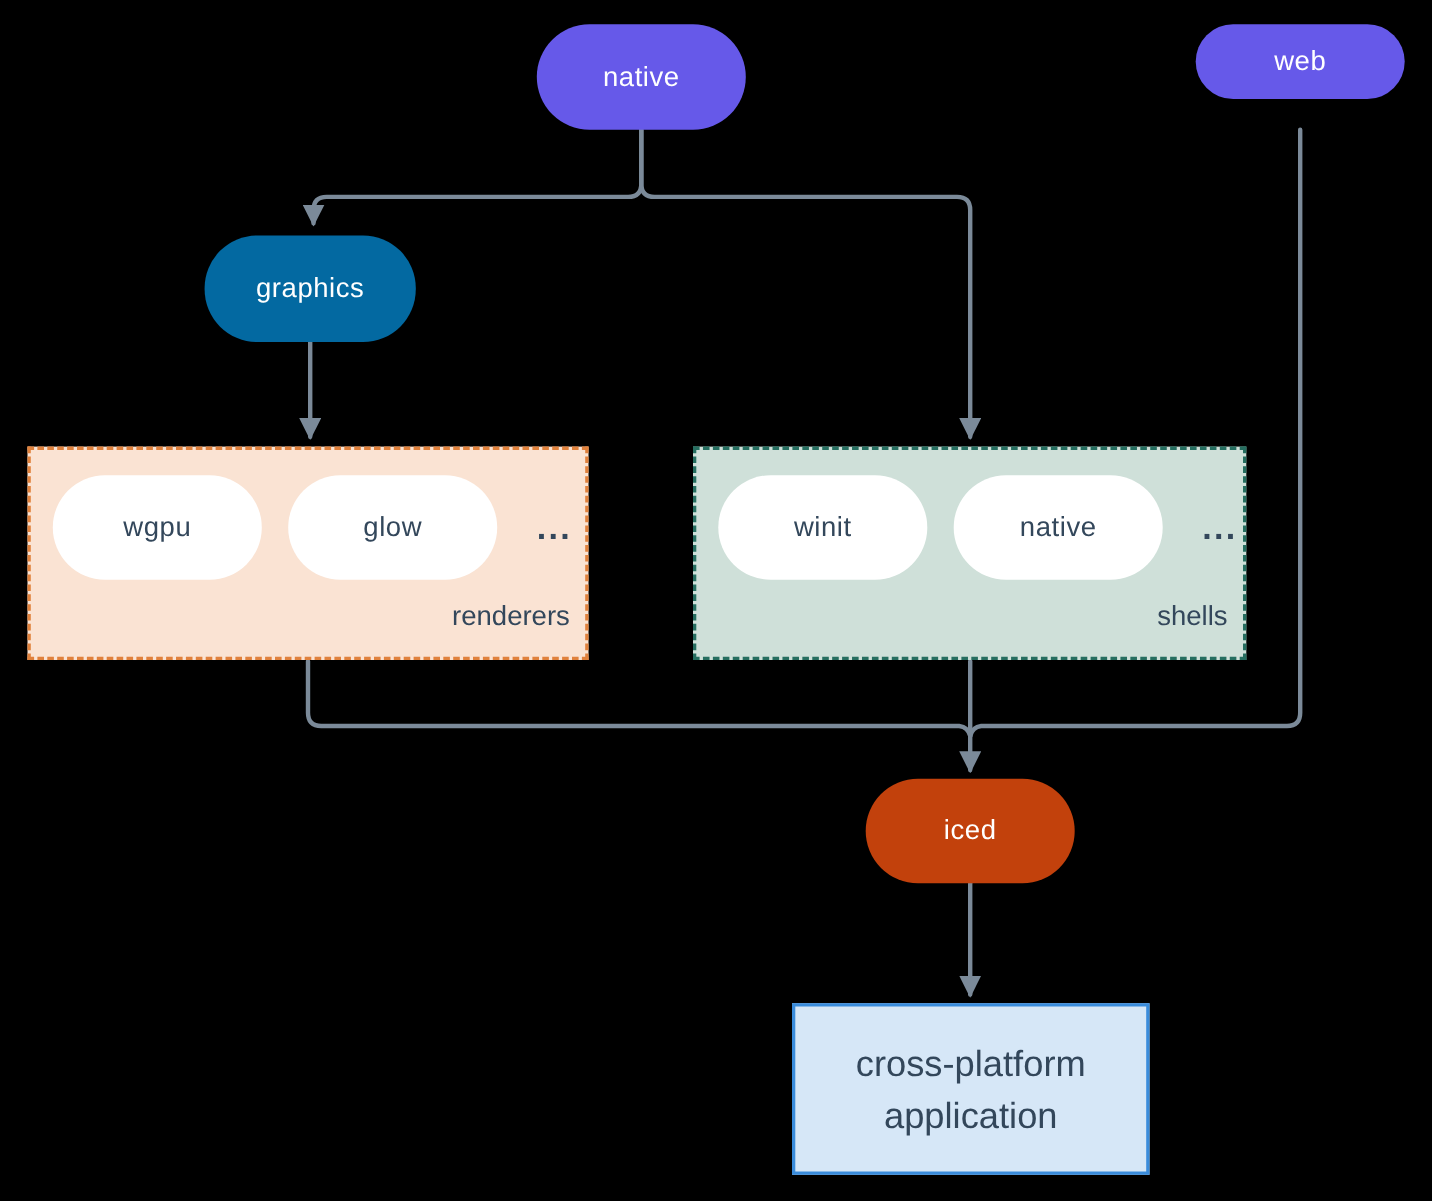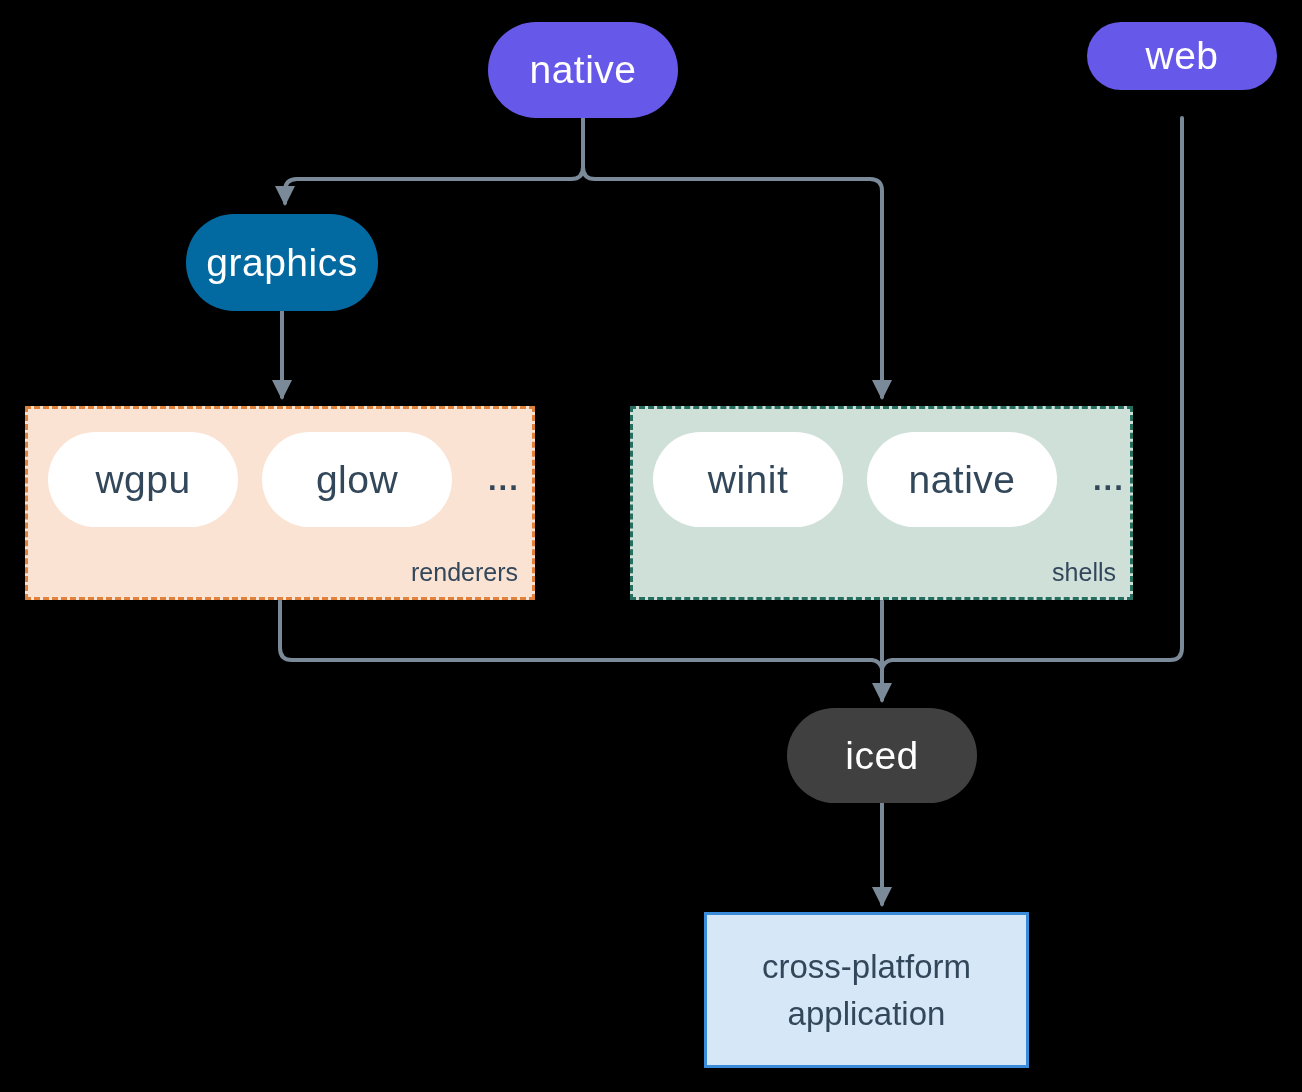--- a/index.html
+++ b/index.html
@@ -27,27 +27,27 @@
     stroke: #7b8a99;
     stroke-width: 4;
     stroke-linecap: round;
   }
   .pill {
     position: absolute;
     display: flex;
     align-items: center;
     justify-content: center;
     border-radius: 48px;
-    font-size: 39px;
+    font-size: 25px;
     letter-spacing: 0.5px;
     color: #ffffff;
   }
   .pill.purple { background: #6659e9; }
   .pill.orange { background: #0369a1; }
-  .pill.blue   { background: #404040; }
+  .pill.blue   { background: #c2410c; }
   .pill.white  { background: #ffffff; color: #33475b; position: static; }
 
   .node-native   { left: 488px; top: 22px;  width: 190px; height: 96px; }
   .node-web      { left: 1087px; top: 22px; width: 190px; height: 68px; }
   .node-graphics { left: 186px; top: 214px; width: 192px; height: 97px; }
   .node-iced     { left: 787px; top: 708px; width: 190px; height: 95px; }
 
   .group {
     position: absolute;
     top: 406px;
@@ -82,27 +82,27 @@
   .ellipsis {
     margin-left: 36px;
     font-size: 31px;
     font-weight: bold;
     color: #33475b;
     letter-spacing: 2px;
   }
   .group-label {
     position: absolute;
     right: 14px;
-    bottom: 10px;
+    bottom: 22px;
     font-size: 25px;
     color: #33475b;
   }
   .app-box {
     position: absolute;
-    left: 704px;
+    left: 720px;
     top: 912px;
     width: 325px;
     height: 156px;
     box-sizing: border-box;
     background: #d6e7f7;
     border: 3px solid #3a8cdb;
     display: flex;
     align-items: center;
     justify-content: center;
     text-align: center;

